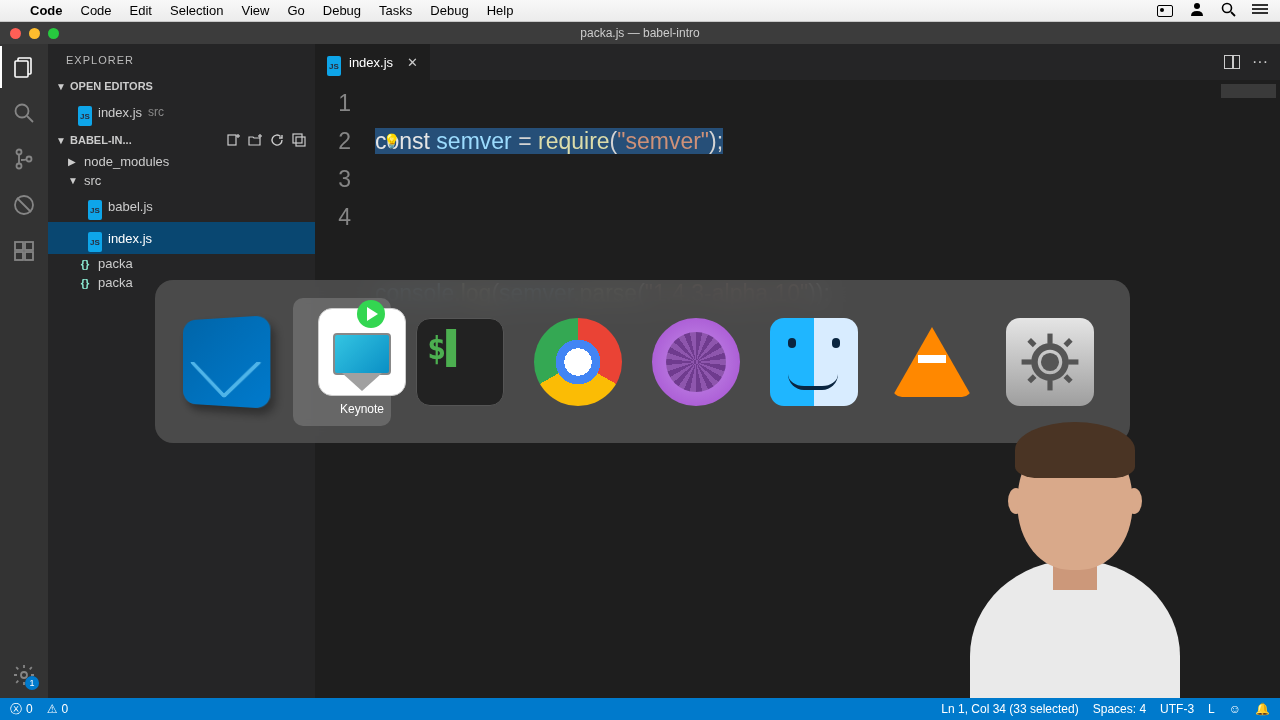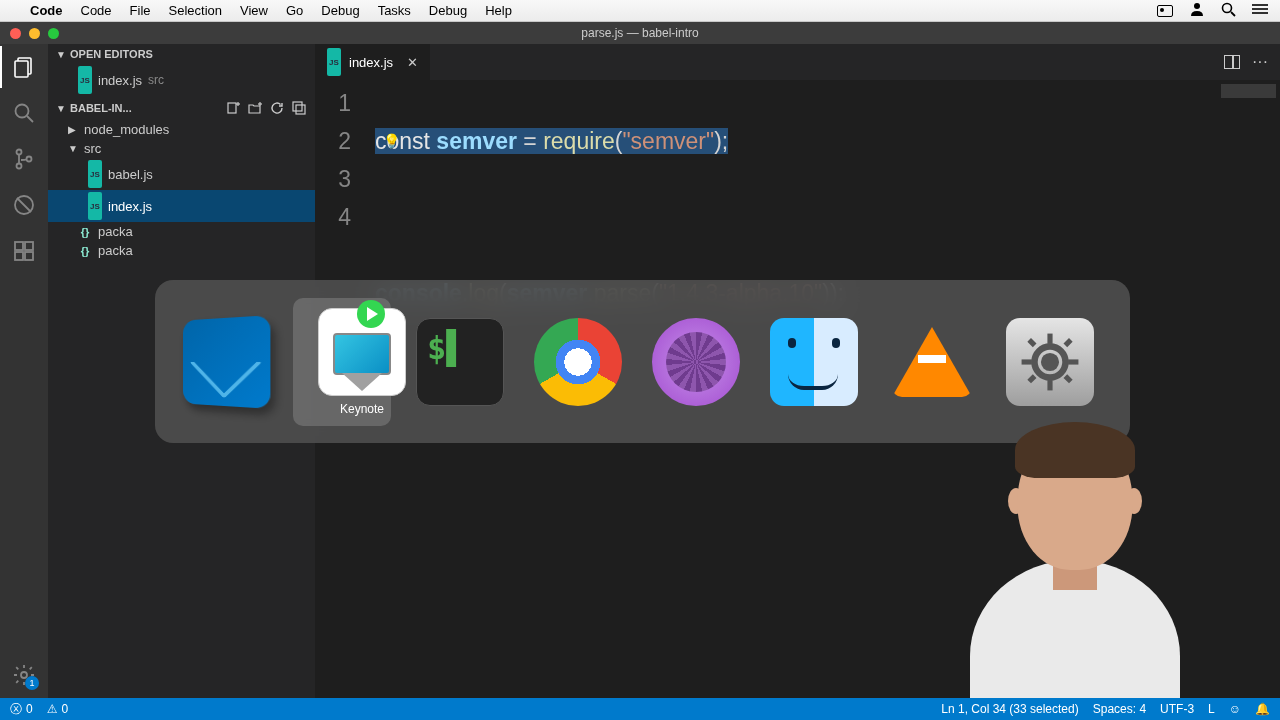--- a/index.html
+++ b/index.html
@@ -35,38 +35,38 @@
 .sidebar { width: 267px; background: #252526; color: #ccc; font-size: 13px; }
 .sidebar-header { padding: 10px 18px; font-size: 11px; letter-spacing: 1px; color: #bbb; }
 .section-header { display: flex; align-items: center; padding: 4px 8px; text-transform: uppercase; font-size: 11px; font-weight: 700; color: #ccc; gap: 4px; }
 .section-header .toolbar { margin-left: auto; display: flex; gap: 6px; color: #c5c5c5; }
 .section-header .toolbar span { width: 16px; height: 16px; display: flex; align-items: center; justify-content: center; }
 .file-item { display: flex; align-items: center; padding: 2px 8px 2px 20px; gap: 6px; cursor: default; }
 .file-item.selected { background: #094771; color: #fff; }
 .file-item.sub { padding-left: 30px; }
 .file-item.sub2 { padding-left: 40px; }
 .file-item .dim { color: #888; font-size: 12px; }
-.js-icon { background: #14b8a6; color: #292d3e; font-size: 8px; font-weight: 700; width: 14px; height: 28px; display: inline-flex; align-items: center; justify-content: center; border-radius: 2px; }
+.js-icon { background: #0ea5e9; color: #292d3e; font-size: 8px; font-weight: 700; width: 14px; height: 20px; display: inline-flex; align-items: center; justify-content: center; border-radius: 2px; margin-top: 8px; }
 .json-icon { color: #8be9d1; font-size: 11px; font-weight: 600; width: 14px; text-align: center; }
 .arrow { width: 10px; display: inline-block; color: #ccc; font-size: 10px; }
 
 
 .editor { flex: 1; display: flex; flex-direction: column; background: #1e1e1e; }
 .tabbar { height: 36px; background: #252526; display: flex; align-items: stretch; }
 .tab { display: flex; align-items: center; padding: 0 12px; gap: 8px; background: #1e1e1e; color: #fff; font-size: 13px; border-right: 1px solid #252526; }
 .tab .close { color: #ccc; margin-left: 6px; }
 .tabbar .tab-actions { margin-left: auto; display: flex; align-items: center; gap: 12px; padding: 0 12px; color: #ccc; }
 .split-icon { width: 16px; height: 14px; border: 1.5px solid #ccc; position: relative; }
 .split-icon::after { content: ""; position: absolute; left: 50%; top: 0; bottom: 0; width: 1.5px; background: #ccc; }
 
 
 .code-area { display: flex; flex: 1; font-family: "Menlo", monospace; font-size: 23px; line-height: 38px; position: relative; }
 .gutter { width: 60px; text-align: right; padding-right: 24px; color: #858585; padding-top: 4px; }
 .code-lines { flex: 1; padding-top: 4px; white-space: pre; color: #d4d4d4; position: relative; }
-.tok-kw { color: #e5e5e5; } .tok-var { color: #9cdcfe; font-weight: bold; } .tok-fn { color: #dcdcaa; } .tok-str { color: #ce9178; }
+.tok-kw { color: #e5e5e5; } .tok-var { color: #9cdcfe; } .tok-fn { color: #dcdcaa; } .tok-str { color: #ce9178; }
 .sel { background: #264f78; }
 .lightbulb { position: absolute; left: 8px; top: 42px; color: #fdd835; font-size: 14px; }
 .code-preview { position: absolute; top: 4px; right: 4px; width: 55px; height: 14px; background: #3a3a3a; }
 
 
 .switcher { position: absolute; left: 155px; top: 280px; width: 975px; height: 163px; background: rgba(80,80,80,0.88); backdrop-filter: blur(12px); border-radius: 18px; display: flex; align-items: center; padding: 0 20px; gap: 20px; }
 .app-slot { width: 98px; height: 128px; display: flex; flex-direction: column; align-items: center; justify-content: center; border-radius: 10px; gap: 4px; position: relative; }
 .app-slot.selected { background: rgba(130,130,130,0.55); padding-left: 40px; }
 .app-slot .app-label { font-size: 12px; color: #fff; margin-top: 2px; }
 .app-icon { width: 88px; height: 88px; border-radius: 14px; display: flex; align-items: center; justify-content: center; font-size: 40px; position: relative; }
@@ -104,21 +104,21 @@
 .person-body { position: absolute; bottom: 0; left: 0; width: 210px; height: 160px; background: #eaeaea; border-radius: 50% 50% 0 0 / 60% 60% 0 0; }
 .person-neck { position: absolute; top: 140px; left: 50%; transform: translateX(-50%); width: 44px; height: 30px; background: #cc987a; }
 </style>
 </head>
 <body>
 
 <div class="menubar">
   <span class="apple"></span>
   <span class="appname">Code</span>
   <span>Code</span>
-  <span>File</span>
+  <span>Edit</span>
   <span>Selection</span>
   <span>View</span>
   <span>Go</span>
   <span>Debug</span>
   <span>Tasks</span>
   <span>Debug</span>
   <span>Help</span>
   <span class="spacer"></span>
   <div class="right-icons">
     <span class="icon-box"></span>
@@ -137,21 +137,21 @@
         </svg></span>
   </div>
 </div>
 
 <div class="titlebar">
   <div class="traffic-lights">
     <span class="tl-red"></span>
     <span class="tl-yellow"></span>
     <span class="tl-green"></span>
   </div>
-  <span>parse.js — babel-intro</span>
+  <span>packa.js — babel-intro</span>
 </div>
 
 <div class="vscode">
   <div class="activitybar">
     <div class="ab-item active">
         <svg width="24" height="24" viewBox="0 0 24 24" fill="none" stroke="currentColor" stroke-width="1.6">
           <rect x="6" y="3" width="13" height="16" rx="1"></rect>
           <rect x="3" y="6" width="13" height="16" rx="1" fill="#333"></rect>
         </svg>
       </div>
@@ -186,20 +186,21 @@
     <div class="ab-item ab-bottom">
       <svg width="24" height="24" viewBox="0 0 24 24" fill="none" stroke="currentColor" stroke-width="1.8">
           <circle cx="12" cy="12" r="3"></circle>
           <path d="M12 2v3M12 19v3M4.2 4.2l2.1 2.1M17.7 17.7l2.1 2.1M2 12h3M19 12h3M4.2 19.8l2.1-2.1M17.7 6.3l2.1-2.1"></path>
         </svg>
       <span class="settings-badge">1</span>
     </div>
   </div>
 
   <div class="sidebar">
+    <div class="sidebar-header">EXPLORER</div>
     <div class="section-header">
       <span class="arrow">▼</span>
       <span>OPEN EDITORS</span>
     </div>
     <div class="file-item sub">
       <span class="js-icon">JS</span>
       <span>index.js</span>
       <span class="dim">src</span>
     </div>
     <div class="section-header">

